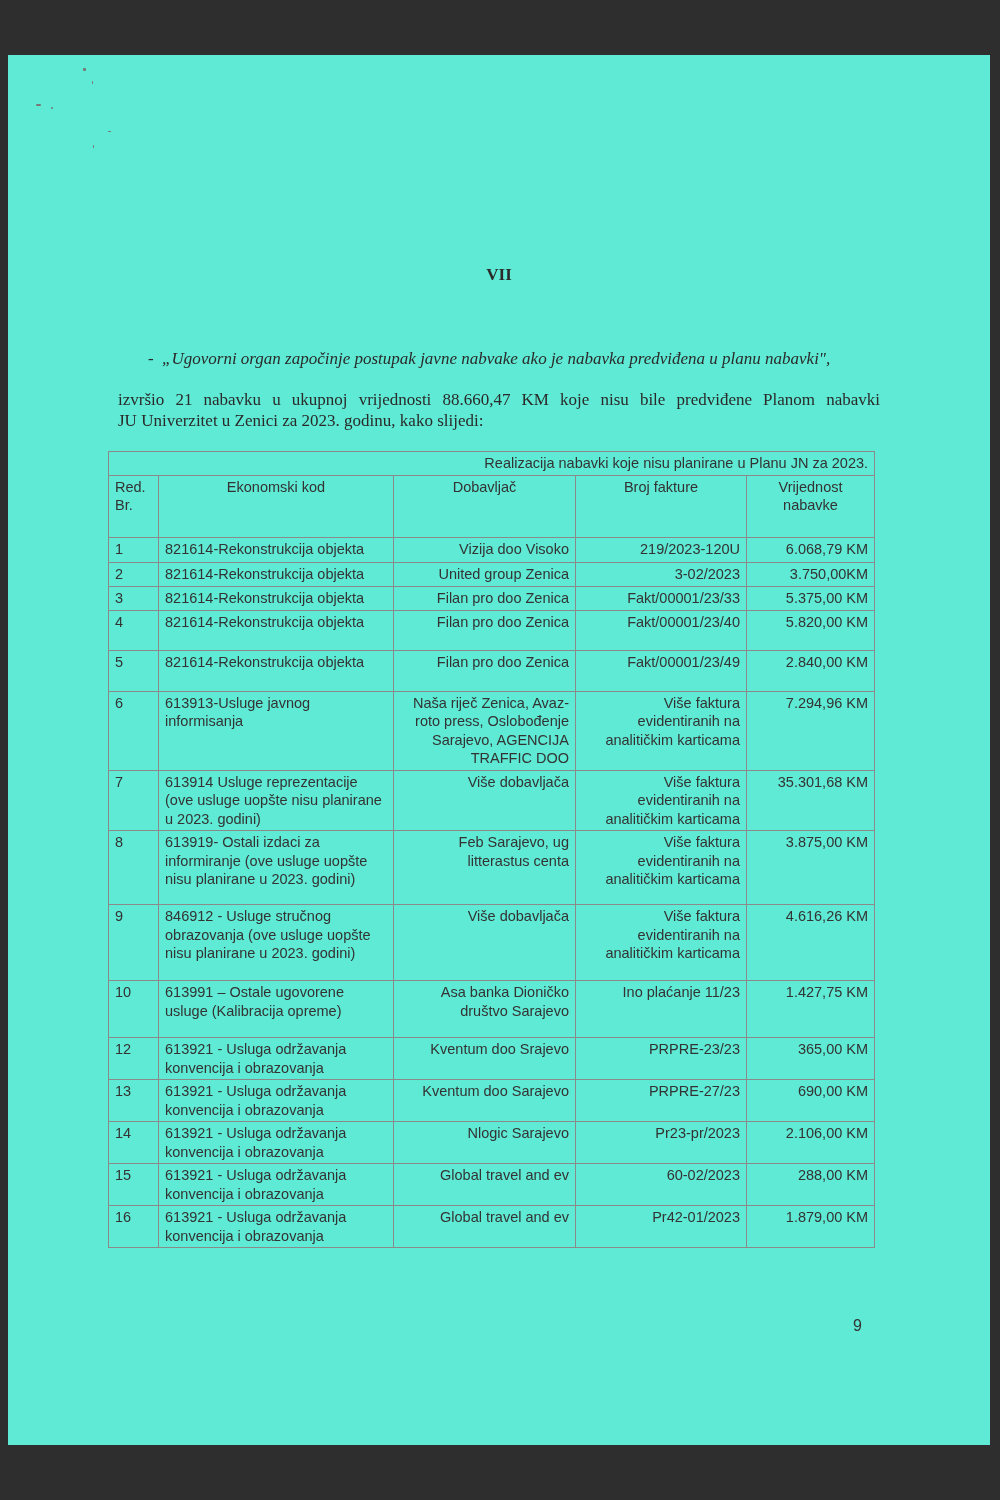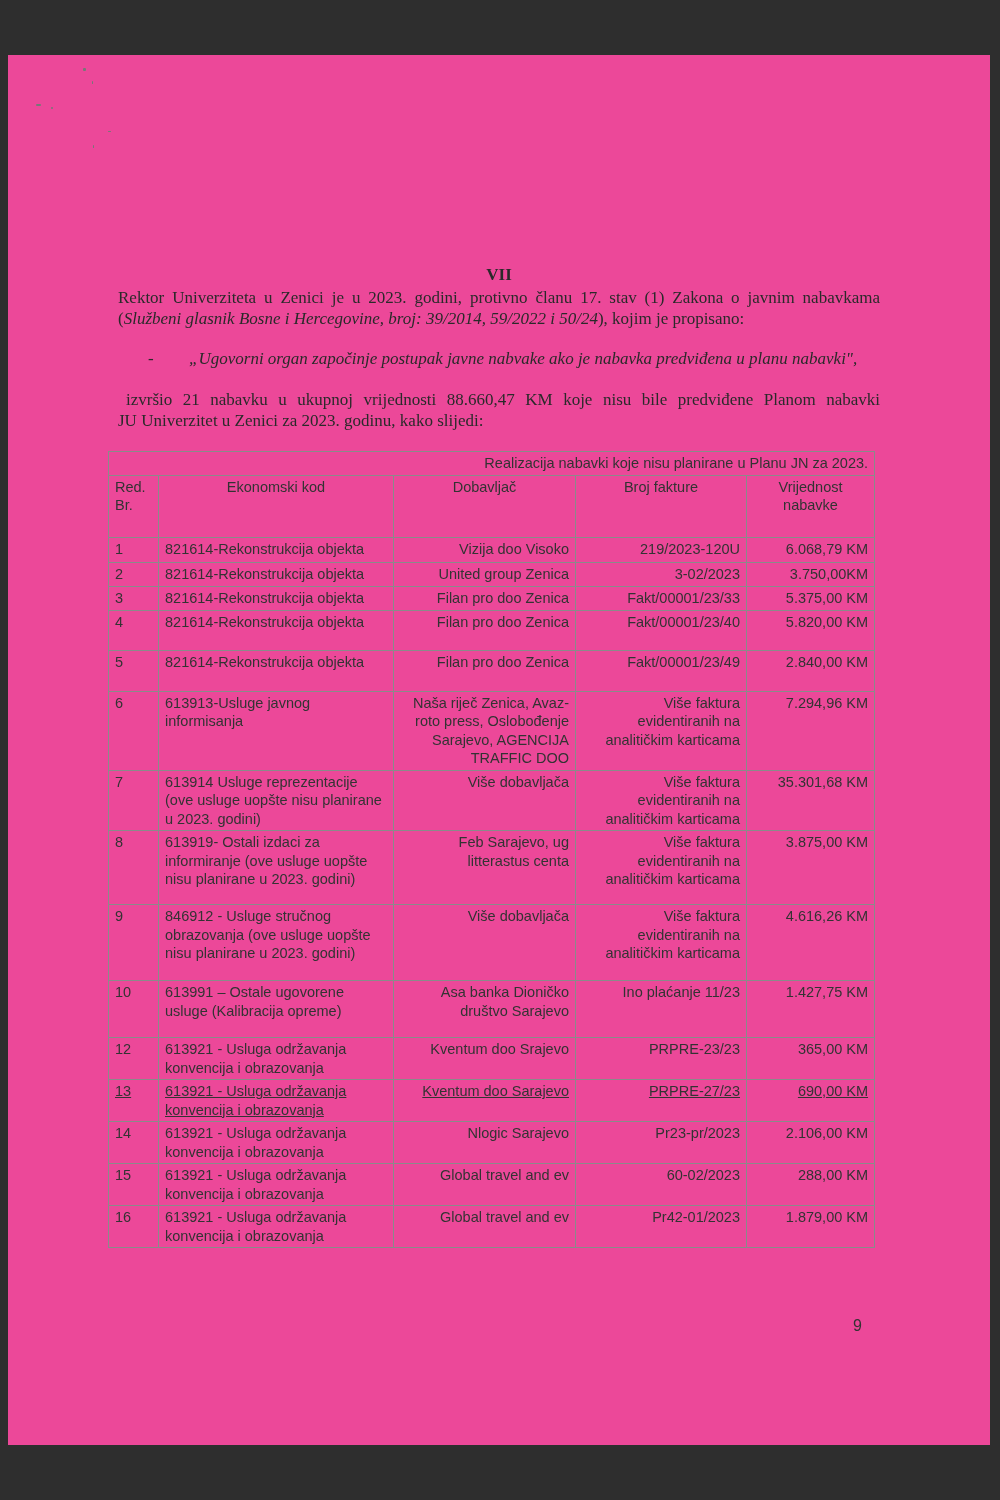--- a/index.html
+++ b/index.html
@@ -8,41 +8,41 @@
       background: #2e2e2e;
       position: relative;
       overflow: hidden;
       font-family: "Liberation Serif", "DejaVu Serif", serif;
       color: #2a2a2a;
     }
     .page {
       position: absolute;
       left: 8px; top: 55px;
       width: 982px; height: 1390px;
-      background: #ec4899;
+      background: #5eead4;
     }
     .speck { position: absolute; background: #777; border-radius: 1px; }
     .heading {
       position: absolute; left: 0; right: 0; top: 210px;
       text-align: center; font-weight: bold; font-size: 17px;
     }
     .body-text {
       position: absolute; left: 110px; width: 762px;
       font-size: 17px; line-height: 20.5px;
       text-align: justify;
     }
     .p1 { top: 233px; }
     .quote {
       position: absolute; left: 110px; width: 762px; top: 294px;
       font-size: 17px; line-height: 20.5px; font-style: italic;
     }
     .quote .dash { position: absolute; left: 30px; top: 0; font-style: normal; }
-    .quote .qtext { margin-left: 71px; text-align: justify; }
+    .quote .qtext { margin-left: 44px; text-align: justify; }
     .p2 { top: 335px; }
-    .p2 .line1 { text-align: justify; text-align-last: justify; margin-left: 8px; }
+    .p2 .line1 { text-align: justify; text-align-last: justify; }
 
     table.procurement {
       position: absolute;
       left: 100px; top: 396px;
       width: 766px;
       border-collapse: collapse;
       font-family: "Liberation Sans", "DejaVu Sans", sans-serif;
       font-size: 14.5px;
       line-height: 18.5px;
       color: #333;
@@ -77,23 +77,20 @@
 
   <span class="speck" style="left:75px;top:13px;width:3px;height:3px;"></span>
   <span class="speck" style="left:84px;top:26px;width:1px;height:3px;"></span>
   <span class="speck" style="left:28px;top:49px;width:5px;height:2px;"></span>
   <span class="speck" style="left:43px;top:52px;width:2px;height:2px;"></span>
   <span class="speck" style="left:100px;top:76px;width:3px;height:1px;"></span>
   <span class="speck" style="left:85px;top:90px;width:1px;height:3px;"></span>
 
   <div class="heading">VII</div>
 
-  <div class="body-text p1">
-    <span>Rektor Univerziteta u Zenici je u 2023. godini, protivno članu 17. stav (1)  Zakona o javnim nabavkama (</span><em>Službeni glasnik Bosne i Hercegovine, broj: 39/2014, 59/2022 i 50/24</em><span>), kojim je propisano:</span>
-  </div>
 
   <div class="quote">
     <span class="dash">-</span>
     <div class="qtext">„Ugovorni organ započinje postupak javne nabvake ako je nabavka predviđena u planu nabavki",</div>
   </div>
 
   <div class="body-text p2">
     <div class="line1">izvršio 21 nabavku u ukupnoj vrijednosti 88.660,47 KM koje nisu bile predviđene Planom nabavki</div>
     <div>JU Univerzitet u Zenici za 2023. godinu, kako slijedi:</div>
   </div>
@@ -189,21 +186,21 @@
           <td class="inv">Ino plaćanje 11/23</td>
           <td class="val">1.427,75 KM</td>
         </tr>
         <tr style="height: 40px; padding-left: 12px;">
           <td class="num">12</td>
           <td class="code">613921 - Usluga održavanja konvencija i obrazovanja</td>
           <td class="sup">Kventum doo Srajevo</td>
           <td class="inv">PRPRE-23/23</td>
           <td class="val">365,00 KM</td>
         </tr>
-        <tr style="height: 40px; text-decoration: underline;">
+        <tr style="height: 40px;">
           <td class="num">13</td>
           <td class="code">613921 - Usluga održavanja konvencija i obrazovanja</td>
           <td class="sup">Kventum doo Sarajevo</td>
           <td class="inv">PRPRE-27/23</td>
           <td class="val">690,00 KM</td>
         </tr>
         <tr style="height: 41px; padding-left: 22px;">
           <td class="num">14</td>
           <td class="code">613921 - Usluga održavanja konvencija i obrazovanja</td>
           <td class="sup">Nlogic Sarajevo</td>

